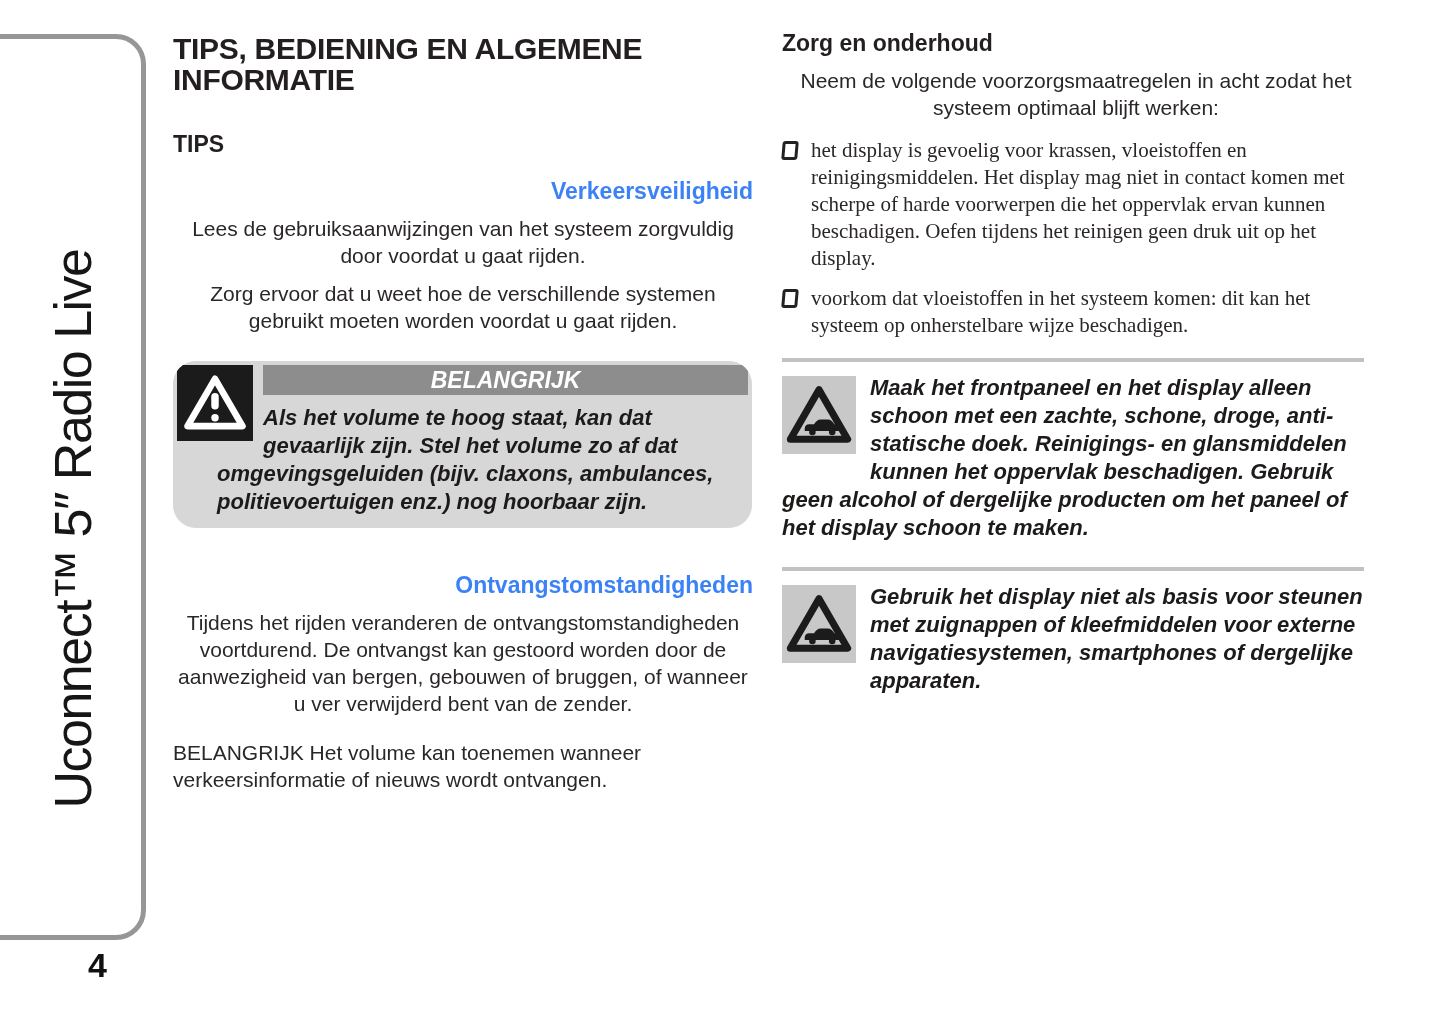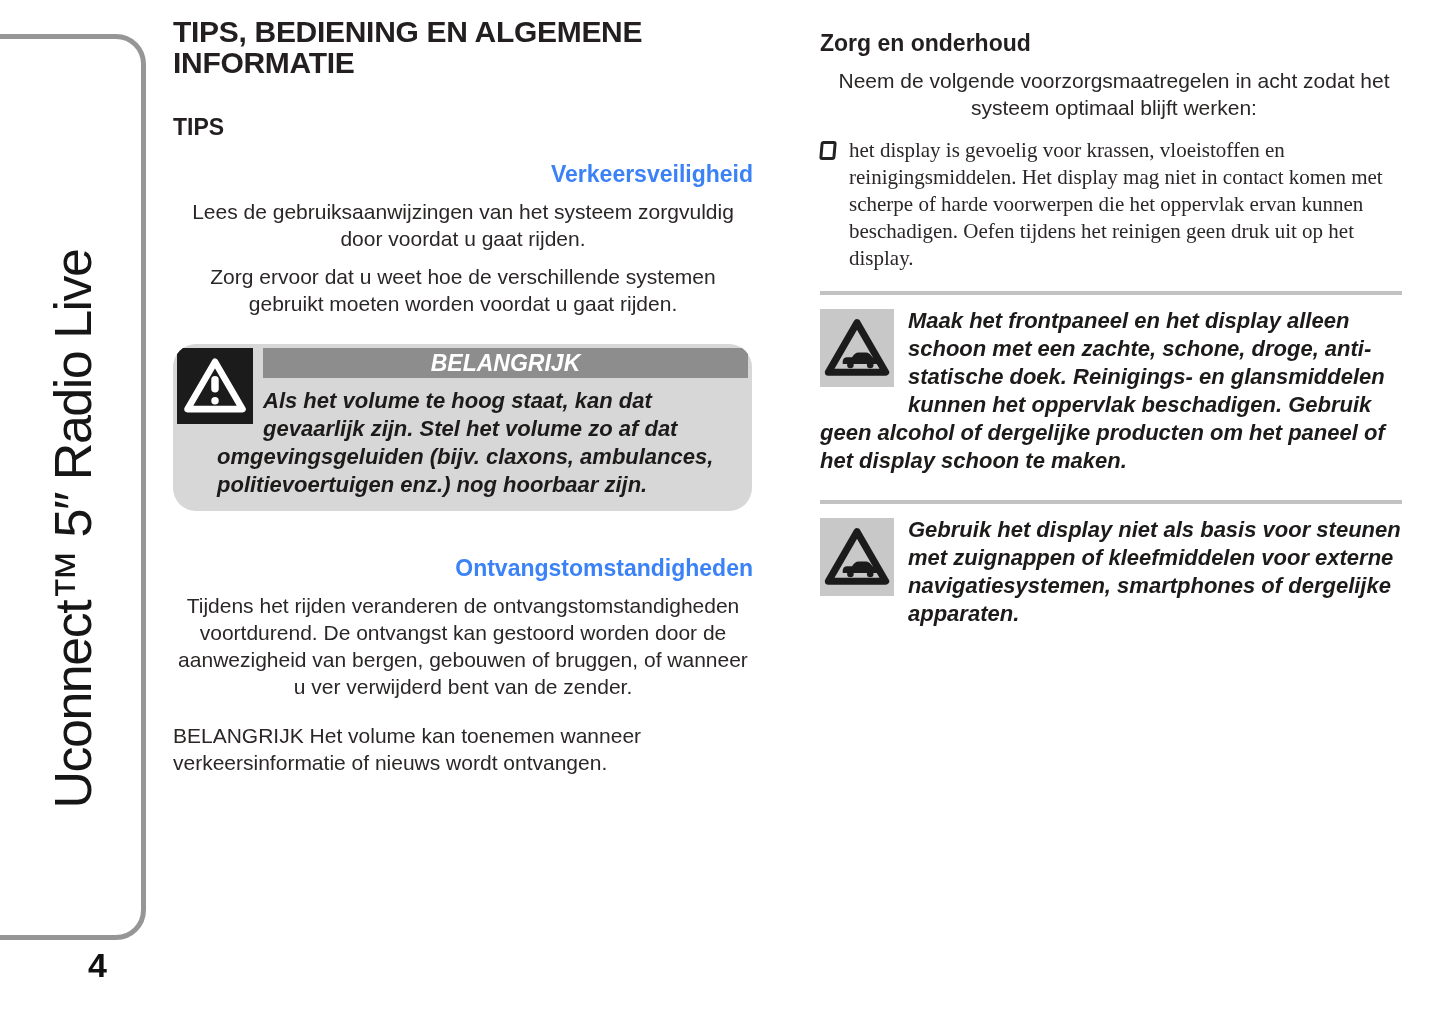--- a/index.html
+++ b/index.html
@@ -46,26 +46,26 @@
     top: 946px;
     font-size: 34px;
     font-weight: bold;
     color: #111111;
   }
 
   
   .col-left {
     position: absolute;
     left: 173px;
-    top: 16px;
+    top: 33px;
     width: 580px;
   }
   .col-right {
     position: absolute;
-    left: 820px;
+    left: 782px;
     top: 30px;
     width: 588px;
   }
 
   h1.doc-title {
     font-size: 30px;
     line-height: 31px;
     font-weight: bold;
     letter-spacing: -0.3px;
     color: #231f20;
@@ -240,20 +240,24 @@
 
     <h2 class="sec-heading">Zorg en onderhoud</h2>
 
     <p class="body-text mt-par">Neem de volgende voorzorgsmaatregelen in acht zodat het systeem optimaal blijft werken:</p>
 
     <ul class="precaution-list">
       <li>
         <span class="bullet-mark"></span>
         <span>het display is gevoelig voor krassen, vloeistoffen en reinigingsmiddelen. Het display mag niet in contact komen met scherpe of harde voorwerpen die het oppervlak ervan kunnen beschadigen. Oefen tijdens het reinigen geen druk uit op het display.</span>
       </li>
+      <li>
+        <span class="bullet-mark"></span>
+        <span>voorkom dat vloeistoffen in het systeem komen: dit kan het systeem op onherstelbare wijze beschadigen.</span>
+      </li>
     </ul>
 
     <div class="rule rule-1"></div>
 
     <div class="warning-note">
       <span class="warn-icon">
         <svg viewBox="0 0 60 56" aria-hidden="true">
           <path d="M30 5 L56 50 L4 50 Z" fill="none" stroke="#1b1b1b" stroke-width="6.5" stroke-linejoin="round"></path>
           <path d="M17 40 q0.5 -3.5 4 -3.5 l4.5 0 q2.5 -4.5 6 -4.5 l6.5 0 q3.5 0 6 4.5 l3.5 0 q3.5 0 4 3.5 l0 2.5 l-34.5 0 z" fill="#1b1b1b"></path>
           <circle cx="24" cy="43.5" r="3" fill="#1b1b1b"></circle>

